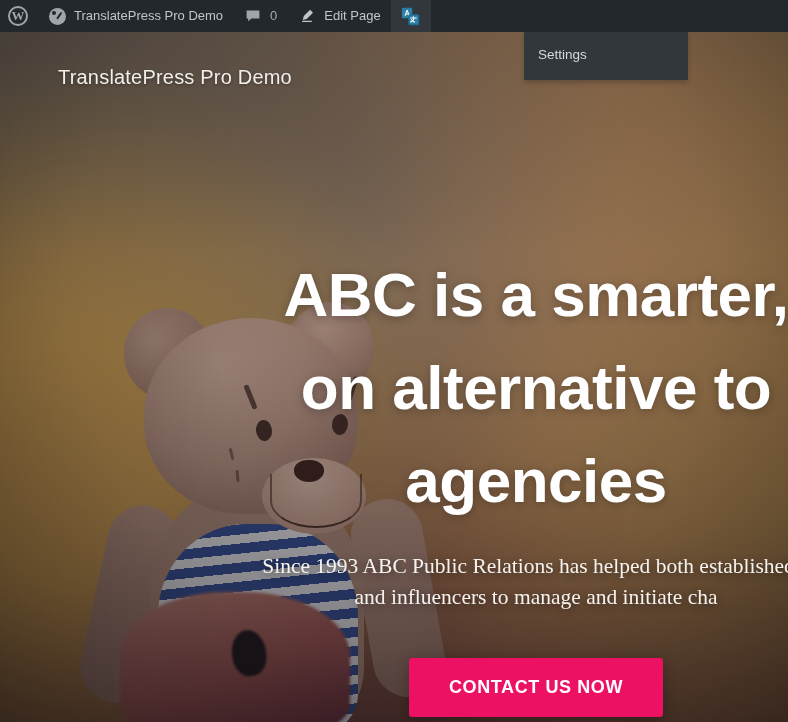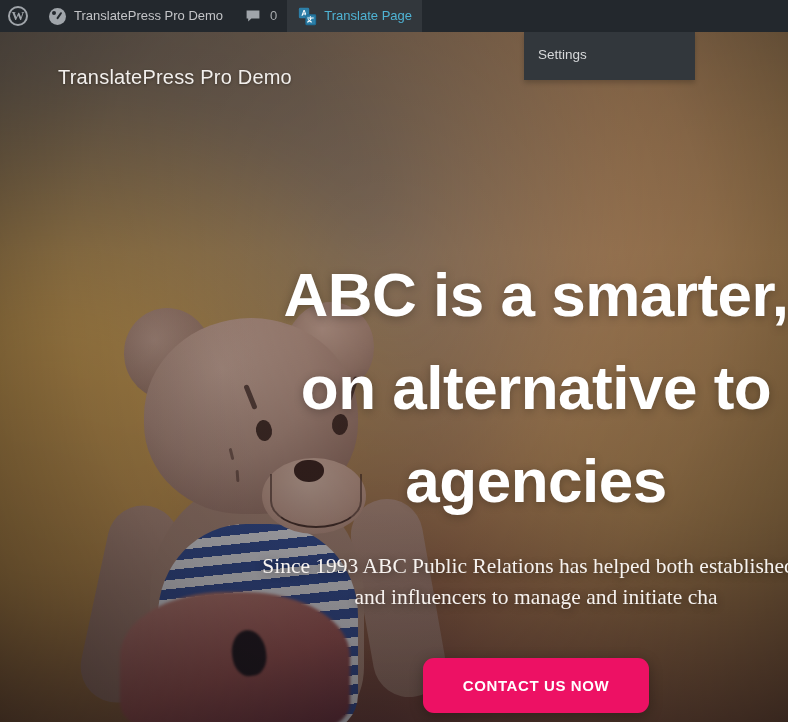--- a/index.html
+++ b/index.html
@@ -239,24 +239,24 @@
   }
   .hero-cta-wrap {
     margin-top: 46px;
     text-align: center;
   }
   .cta-button {
     display: inline-block;
     background: #ED1164;
     color: #ffffff;
     border: none;
-    border-radius: 11px;
+    border-radius: 3px;
     padding: 19px 40px;
     font-family: "Liberation Sans", sans-serif;
-    font-size: 15px;
+    font-size: 18px;
     font-weight: 700;
     letter-spacing: .6px;
     cursor: pointer;
     box-shadow: 0 3px 14px rgba(0,0,0,.30);
   }
 
   
   .adminbar {
     position: absolute;
     left: 0; top: 0;
@@ -336,21 +336,21 @@
     background: #23282D;
   }
 
   
   .ab-submenu {
     position: absolute;
     left: 524px;
     top: 32px;
     min-width: 160px;
     background: #32373C;
-    padding: 6px 11px 8px 0;
+    padding: 6px 4px 8px 0;
     z-index: 60;
     box-shadow: 0 3px 5px rgba(0,0,0,.2);
   }
   .ab-submenu-item {
     display: block;
     padding: 6px 14px;
     font-size: 13.5px;
     line-height: 22px;
     color: #d7d9db;
     cursor: pointer;
@@ -425,32 +425,39 @@
     <div class="ab-item">
       <span class="ab-icon">
         <svg width="16" height="16" viewBox="0 0 20 20" fill="#a0a5aa" aria-hidden="true">
           <path d="M2 3h16v10H8l-4 4v-4H2z"></path>
         </svg>
       </span>
       <span class="ab-count">0</span>
     </div>
 
 
+    <div class="ab-item">
+      <span class="ab-icon">
+        <svg width="16" height="16" viewBox="0 0 20 20" fill="#c3c4c7" aria-hidden="true">
+          <path d="M13.9 2.2 6 10.1l-1.3 4.9 4.9-1.3 7.9-7.9-3.6-3.6zM4 16h12v1.6H4z"></path>
+        </svg>
+      </span>
+      <span class="ab-label">Edit Page</span>
+    </div>
 
     <div class="ab-item active">
       <span class="ab-icon">
         <svg width="19" height="19" viewBox="0 0 22 22" aria-hidden="true">
           <rect x="1" y="1" width="12" height="12" rx="1.5" fill="#2d7fa8"></rect>
           <path d="M4 10.2 6.4 3.6h1.3L10.1 10.2H8.7l-.5-1.6H5.9l-.5 1.6H4zm2.2-2.7h1.7L7 4.9 6.2 7.5z" fill="#ffffff"></path>
           <rect x="8.5" y="8.5" width="12.5" height="12.5" rx="1.5" fill="#1f6e96"></rect>
           <rect x="9.8" y="9.8" width="9.9" height="9.9" rx="1" fill="#2d7fa8"></rect>
           <path d="M11.2 12.2h7v1.1h-2.6c-.2 1.1-.7 2-1.4 2.7.6.4 1.3.7 2 .9l-.5 1.2c-.9-.3-1.7-.7-2.4-1.3-.7.6-1.5 1-2.4 1.3l-.4-1.2c.7-.2 1.4-.5 1.9-.9-.5-.5-.9-1.1-1.2-1.8l1-.4c.2.5.5 1 .9 1.4.5-.5.9-1.2 1-2h-3.4v-1.1zm2.6-1.4h1.2v1.1h-1.2z" fill="#ffffff"></path>
         </svg>
       </span>
-      <span class="ab-label">Translate Page</span>
     </div>
   </div>
 
   <div class="ab-submenu">
     <div class="ab-submenu-item">Settings</div>
   </div>
 
 </div>
 
 </body></html>

